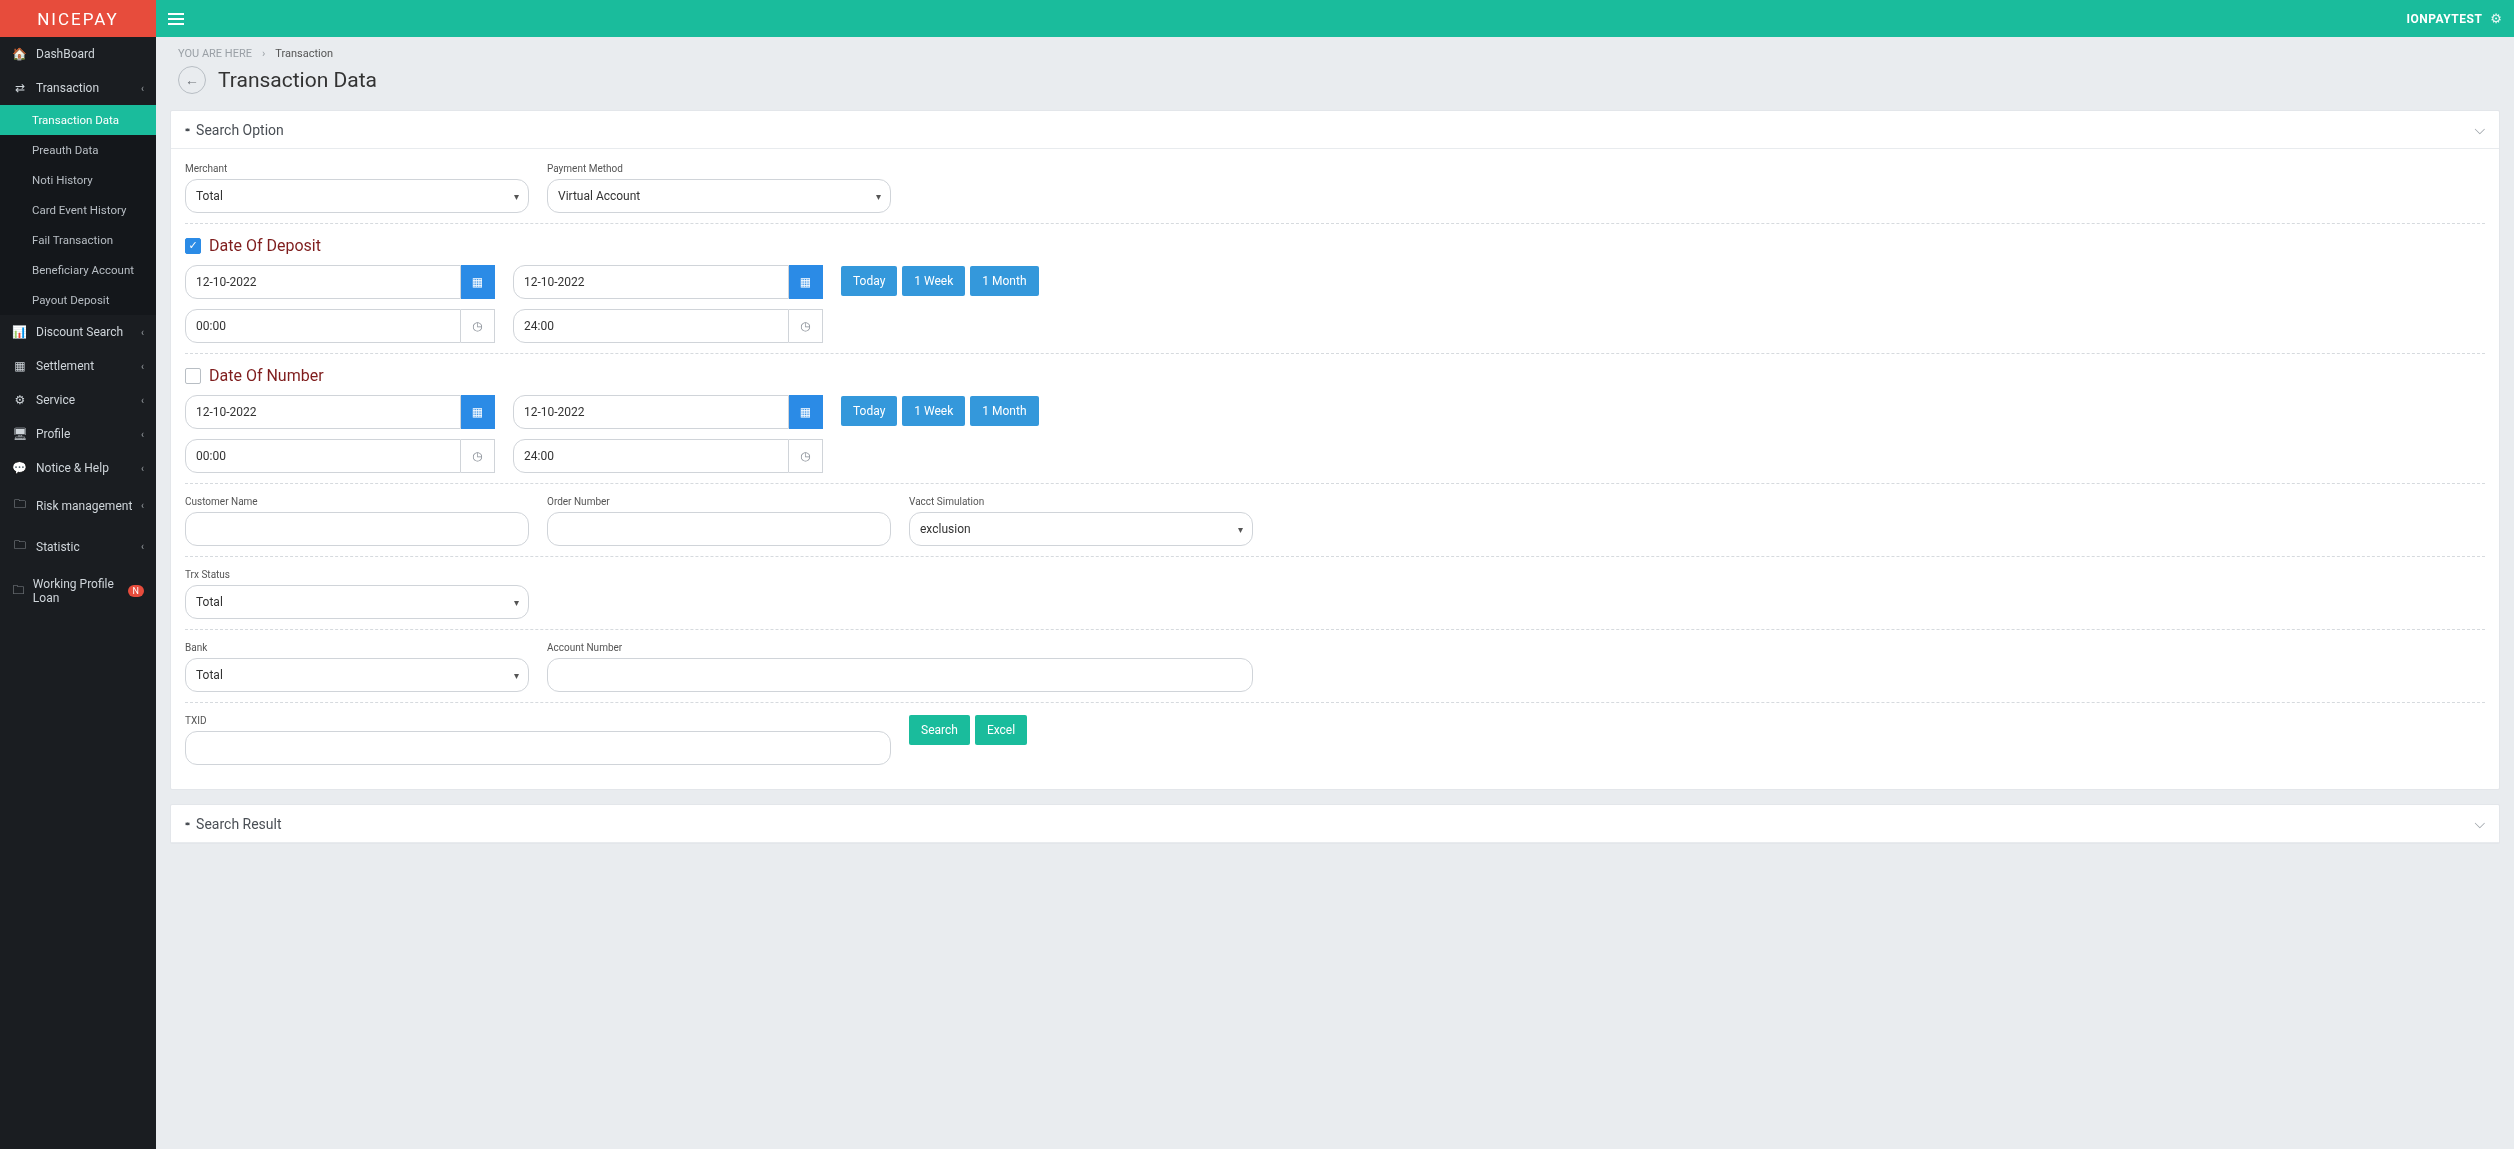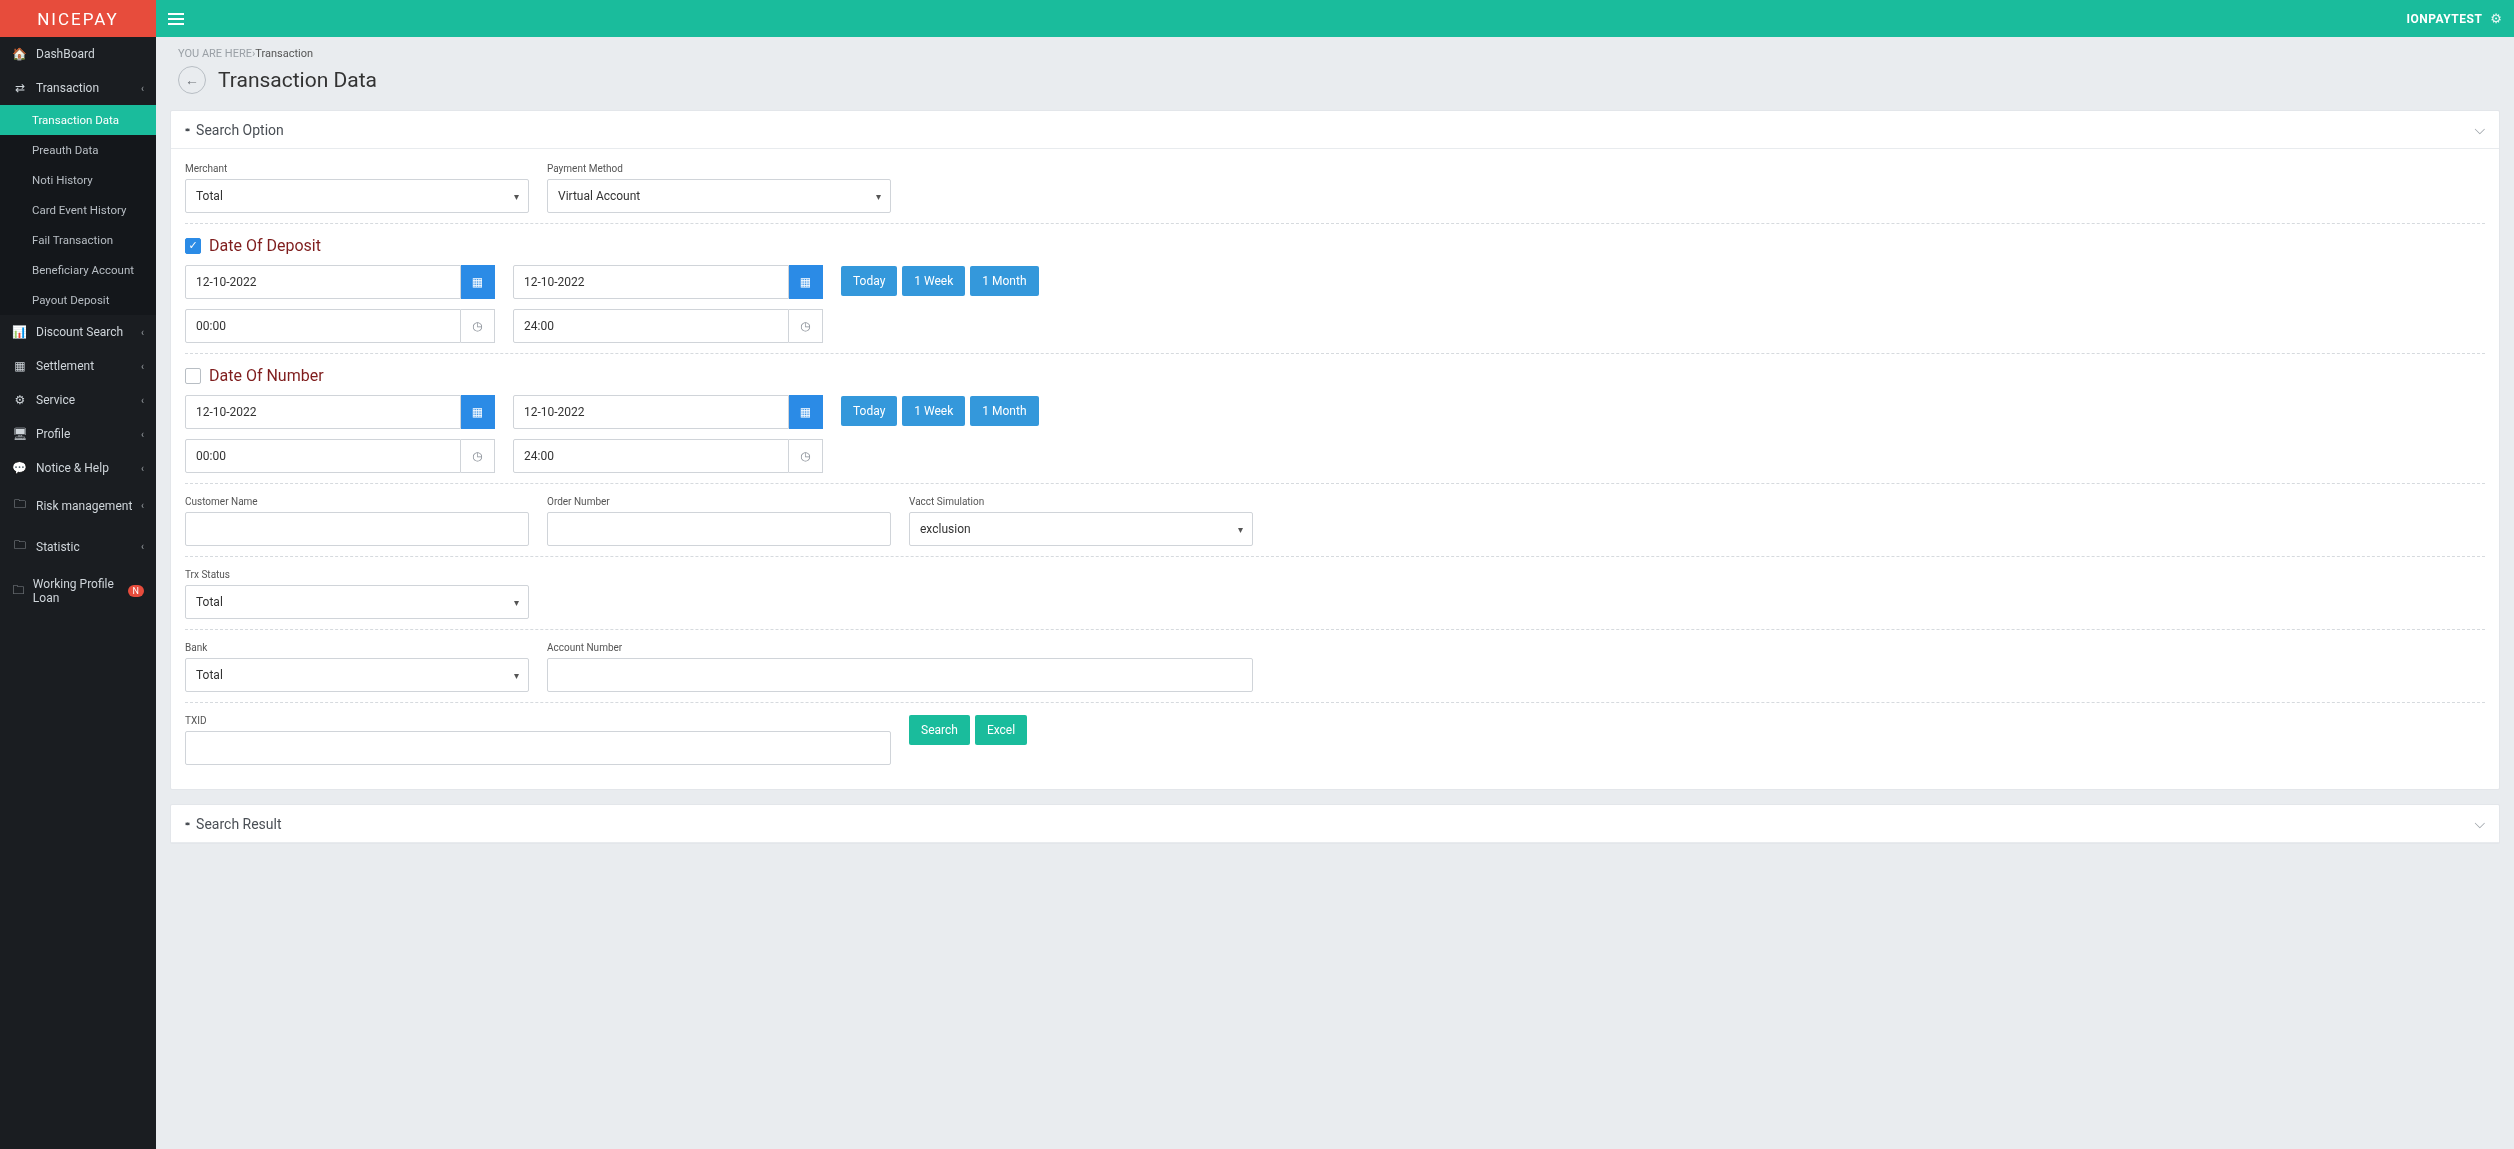--- a/index.html
+++ b/index.html
@@ -19,21 +19,21 @@
 .nav-item{display:flex;align-items:center;padding:8px 12px;font-size:12px;cursor:pointer;color:#cfd5da;position:relative}
 .nav-item.top-level{padding:10px 12px}
 .nav-item .chev{margin-left:auto;font-size:10px;opacity:0.7}
 .nav-item .nicon{width:16px;margin-right:8px;display:inline-flex;justify-content:center;font-size:12px}
 .nav-sub{background:#14171b}
 .nav-sub .nav-item{padding-left:32px;font-size:11.5px;color:#b8bec4}
 .nav-sub .nav-item.active{background:#1abc9c;color:#fff}
 .badge-n{background:#e74c3c;color:#fff;font-size:9px;padding:1px 5px;border-radius:8px;margin-left:6px}
 
 .content{margin-left:156px;margin-top:37px;min-height:calc(100vh - 37px)}
-.breadcrumb-bar{padding:10px 22px 0 22px;font-size:11px;color:#9aa0a6;display:flex;align-items:center;}
+.breadcrumb-bar{padding:10px 22px 0 22px;font-size:11px;color:#9aa0a6;display:flex;align-items:center;gap:10px}
 .breadcrumb-bar .crumb{color:#555}
 .page-head{display:flex;align-items:center;gap:12px;padding:6px 22px 16px 22px}
 .back-circle{width:28px;height:28px;border:1px solid #b8bec4;border-radius:50%;display:flex;align-items:center;justify-content:center;color:#6b7076;cursor:pointer;font-size:14px}
 .page-title{font-size:21px;font-weight:400;color:#333}
 
 .panel{background:#fff;margin:0 14px 14px 14px;border:1px solid #e3e6ea;border-radius:2px}
 .panel-head{display:flex;align-items:center;padding:10px 14px;border-bottom:1px solid #e8ebee;color:#4a4f55;font-size:14px}
 .panel-head .phicon{margin-right:8px;font-size:10px;letter-spacing:-2px}
 .panel-head .collapse{margin-left:auto;color:#9aa0a6;cursor:pointer;font-size:14px}
 .panel-body{padding:14px}
@@ -43,21 +43,21 @@
 .col{flex:0 0 344px}
 .col-wide{flex:0 0 706px}
 .col-auto{flex:0 0 auto;display:flex;gap:5px;align-items:flex-end;padding-bottom:2px}
 
 .form-label{font-size:10px;color:#555;margin-bottom:5px;display:block}
 .checkbox-row{display:flex;align-items:center;gap:8px;margin-bottom:10px}
 .cb{width:16px;height:16px;border:1px solid #b8bec4;border-radius:2px;display:inline-flex;align-items:center;justify-content:center;background:#fff;cursor:pointer}
 .cb.checked{background:#2b8be6;border-color:#2b8be6;color:#fff;font-size:11px}
 .cb-label{font-size:16px;color:#7f1d1d}
 
-.input,.select{width:100%;height:20px;border:1px solid #d0d4d9;border-radius:2px;padding:16px 10px;font-size:12px;color:#333;background:#fff}
+.input,.select{width:100%;height:20px;border:1px solid #d0d4d9;border-radius:12px;padding:16px 10px;font-size:12px;color:#333;background:#fff}
 .select-wrap{position:relative}
 .select-wrap::after{content:"▾";position:absolute;right:10px;top:50%;transform:translateY(-50%);color:#555;font-size:10px;pointer-events:none}
 
 .input-group{display:flex}
 .input-group .input{flex:1;border-top-right-radius:0;border-bottom-right-radius:0}
 .input-group .addon{width:34px;height:34px;display:flex;align-items:center;justify-content:center;border:1px solid #d0d4d9;border-left:none;background:#fff;color:#8a9098;font-size:12px}
 .input-group .addon.blue{background:#2b8be6;border-color:#2b8be6;color:#fff}
 
 .btn{height:30px;padding:0 12px;border:none;border-radius:2px;font-size:12px;cursor:pointer;color:#fff;display:inline-flex;align-items:center}
 .btn-blue{background:#3498db}

